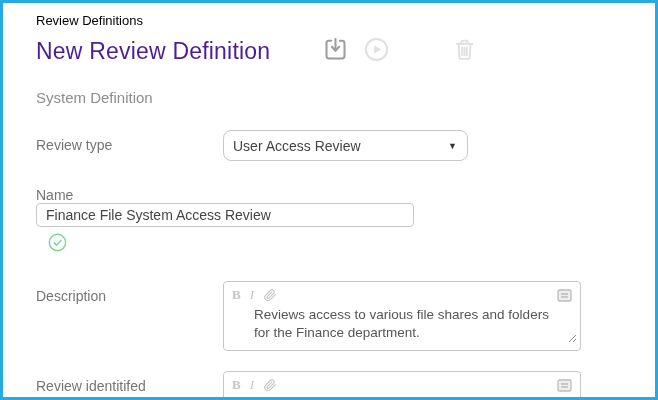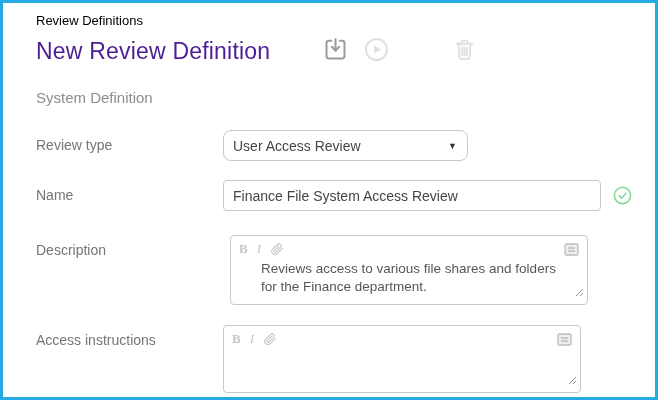--- a/index.html
+++ b/index.html
@@ -37,22 +37,22 @@
 
   .section-title {
     margin-top:22px;
     font-size:15px;
     color:#8d8d8d;
     font-weight:400;
   }
 
   .form { margin-top:24px; }
   .form-row { display:flex; align-items:flex-start; margin-bottom:19px; }
-  .form-row.row-name { margin-bottom:24px; }
-  .form-row.row-desc { margin-bottom:20px;gap:7px; }
+  .form-row.row-name { margin-bottom:24px;flex-direction:column; }
+  .form-row.row-desc { margin-bottom:20px; }
   .form-label {
     width:174px;
     min-width:174px;
     font-size:14px;
     color:#757575;
     padding-top:7px;
     margin-right:13px;
   }
 
   .select-box {
@@ -62,21 +62,21 @@
     background:#fff;
     display:flex; align-items:center;
     padding:0 10px 0 9px;
     font-size:14px; color:#454545;
     cursor:pointer;
   }
   .select-box .select-value { flex:1; }
   .select-box .caret { font-size:9px; color:#333; }
 
   .text-input {
-    width:378px; height:31px;
+    width:378px; height:24px;
     border:1px solid #c8c8c8;
     border-radius:4px;
     padding:0 9px;
     font-size:14px; color:#454545;
     font-family:"Liberation Sans", sans-serif;
     outline:none;
   }
   .valid-icon { margin-left:11px; margin-top:5px; }
 
   .editor {
@@ -190,21 +190,21 @@
           <div class="editor-text">Reviews access to various file shares and folders for the Finance department.</div>
           <span class="resize-grip">
             <svg width="10" height="10" viewBox="0 0 10 10" stroke="#8f8f8f" stroke-width="1">
               <path d="M9 2 L2 9 M9 6 L6 9"></path>
             </svg>
           </span>
         </div>
       </div>
 
       <div class="form-row">
-        <label class="form-label">Access instructions</label>
+        <label class="form-label">Review identitifed</label>
         <div class="editor">
           <div class="editor-toolbar">
             <span class="tb-icon tb-bold">B</span>
             <span class="tb-icon tb-italic">I</span>
             <span class="tb-icon">
               <svg width="14" height="14" viewBox="0 0 24 24" fill="none" stroke="#c6c6c6" stroke-width="2" stroke-linecap="round" stroke-linejoin="round">
                 <path d="M21 11.5 l-8.5 8.5 a5.5 5.5 0 0 1 -7.8 -7.8 L13 3.9 a3.7 3.7 0 0 1 5.2 5.2 L10 17.3 a1.85 1.85 0 0 1 -2.6 -2.6 L15 7.2"></path>
               </svg>
             </span>
             <span class="tb-icon tb-right">

